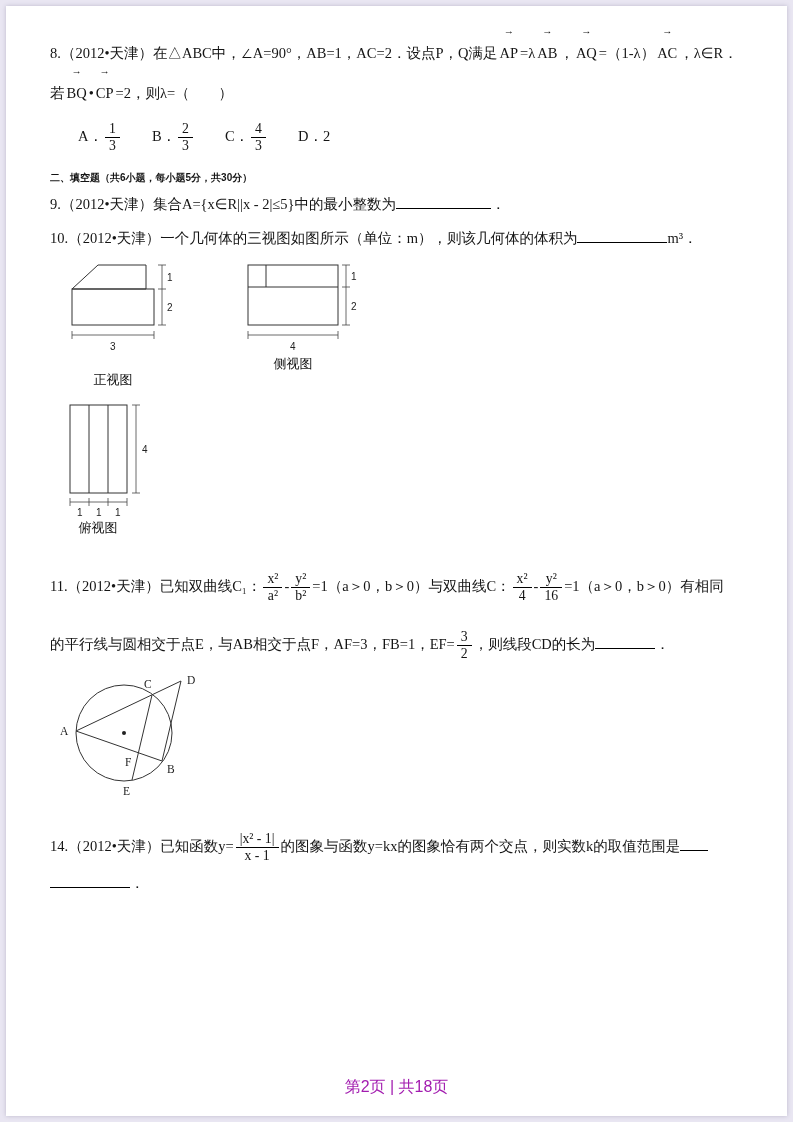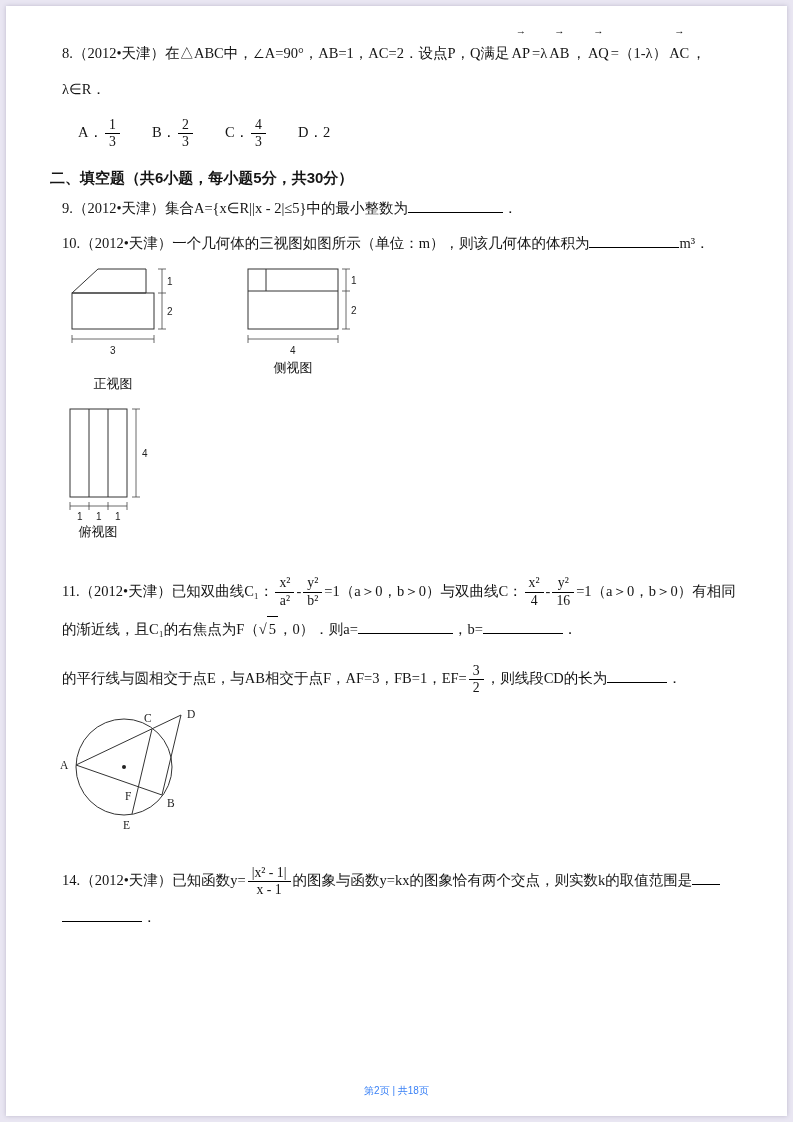--- a/index.html
+++ b/index.html
@@ -16,28 +16,28 @@
     left: 6px; top: 6px;
     width: 781px; height: 1110px;
     background: #ffffff;
     box-shadow: 0 0 4px rgba(60,50,90,0.25);
   }
   .content {
     padding: 30px 38px 0 44px;
     font-size: 14.5px;
     line-height: 1.7;
   }
-  .para { margin-bottom: 4px; margin-left: 12px; }
+  .para { margin-bottom: 4px; }
   .vecline { line-height: 2.45; }
   .fracline { line-height: 2.9; }
   .optline { line-height: 3.0; margin-left: 28px; }
   .opt { margin-right: 30px; }
   .sec-title {
     font-weight: bold;
-    font-size: 15px;
+    font-size: 10px;
     margin: 10px 0 6px 0;
     font-family: "Liberation Sans", sans-serif;
   }
   
   .vec { display: inline-block; position: relative; padding: 0 2px; }
   .vec::before {
     content: "→";
     position: absolute;
     top: -0.95em; left: 50%;
     transform: translateX(-50%);
@@ -73,36 +73,37 @@
   svg line, svg rect, svg polygon, svg circle, svg path { stroke: #333; fill: none; stroke-width: 1; }
   svg .dim { stroke: #444; stroke-width: 0.8; }
   svg text { font-family: "Liberation Sans", sans-serif; font-size: 10px; fill: #222; stroke: none; }
   svg .ptlabel { font-family: "Liberation Serif", serif; font-size: 11.5px; }
   svg .dot { fill: #222; stroke: none; }
   .circle-diagram-wrap { margin: 6px 0 10px 2px; }
   .footer {
     position: absolute;
     bottom: 18px; left: 0; right: 0;
     text-align: center;
-    font-size: 10px;
-    color: #3b82f6;
+    font-size: 16px;
+    color: #a21caf;
     font-family: "Liberation Sans", sans-serif;
   }
   .gap-sm { height: 6px; }
   .gap-md { height: 14px; }
   .gap-lg { height: 26px; }
 </style>
 </head>
 <body>
 
 <div class="page">
   <div class="content">
 
     <div class="para vecline"><span>8.（2012•天津）在△ABC中，∠A=90°，AB=1，AC=2．设点P，Q满足</span><span class="vec">AP</span><span>=λ</span><span class="vec">AB</span><span>，</span><span class="vec">AQ</span><span>=（1-λ）</span><span class="vec">AC</span><span>，λ∈R．</span></div>
 
+    <div class="para vecline"><span>若</span><span class="vec">BQ</span><span>•</span><span class="vec">CP</span><span>=2，则λ=（　　）</span></div>
 
     <div class="para optline"><span class="opt"><span>A．</span><span class="frac"><span class="num">1</span><span class="den">3</span></span></span><span class="opt"><span>B．</span><span class="frac"><span class="num">2</span><span class="den">3</span></span></span><span class="opt"><span>C．</span><span class="frac"><span class="num">4</span><span class="den">3</span></span></span><span class="opt">D．2</span></div>
 
     <div class="sec-title">二、填空题（共6小题，每小题5分，共30分）</div>
 
     <div class="para"><span>9.（2012•天津）集合A={x∈R||x - 2|≤5}中的最小整数为</span><span class="blank w95"></span><span>．</span></div>
 
     <div class="gap-sm"></div>
 
     <div class="para"><span>10.（2012•天津）一个几何体的三视图如图所示（单位：m），则该几何体的体积为</span><span class="blank w90"></span><span>m³．</span></div>
@@ -167,21 +168,20 @@
           <text x="57" y="117">1</text>
         </svg>
         <div class="diagram-label top-label-inset">俯视图</div>
       </div>
     </div>
 
     <div class="gap-lg"></div>
 
     <div class="para fracline"><span>11.（2012•天津）已知双曲线C₁：</span><span class="frac"><span class="num">x²</span><span class="den">a²</span></span><span>-</span><span class="frac"><span class="num">y²</span><span class="den">b²</span></span><span>=1（a＞0，b＞0）与双曲线C：</span><span class="frac"><span class="num">x²</span><span class="den">4</span></span><span>-</span><span class="frac"><span class="num">y²</span><span class="den">16</span></span><span>=1（a＞0，b＞0）有相同</span></div>
 
-    <div class="para"><span>的渐近线，且C₁的右焦点为F（</span><span class="sqrt"><span class="rad">√</span><span class="rcd">5</span></span><span>，0）．则a=</span><span class="blank w95"></span><span>，b=</span><span class="blank w80"></span><span>．</span></div>
 
     <div class="gap-sm"></div>
 
 
     <div class="gap-sm"></div>
 
     <div class="para fracline"><span>的平行线与圆相交于点E，与AB相交于点F，AF=3，FB=1，EF=</span><span class="frac"><span class="num">3</span><span class="den">2</span></span><span>，则线段CD的长为</span><span class="blank w60"></span><span>．</span></div>
 
     <div class="circle-diagram-wrap">
       <svg width="210" height="130" viewBox="0 0 210 130">

